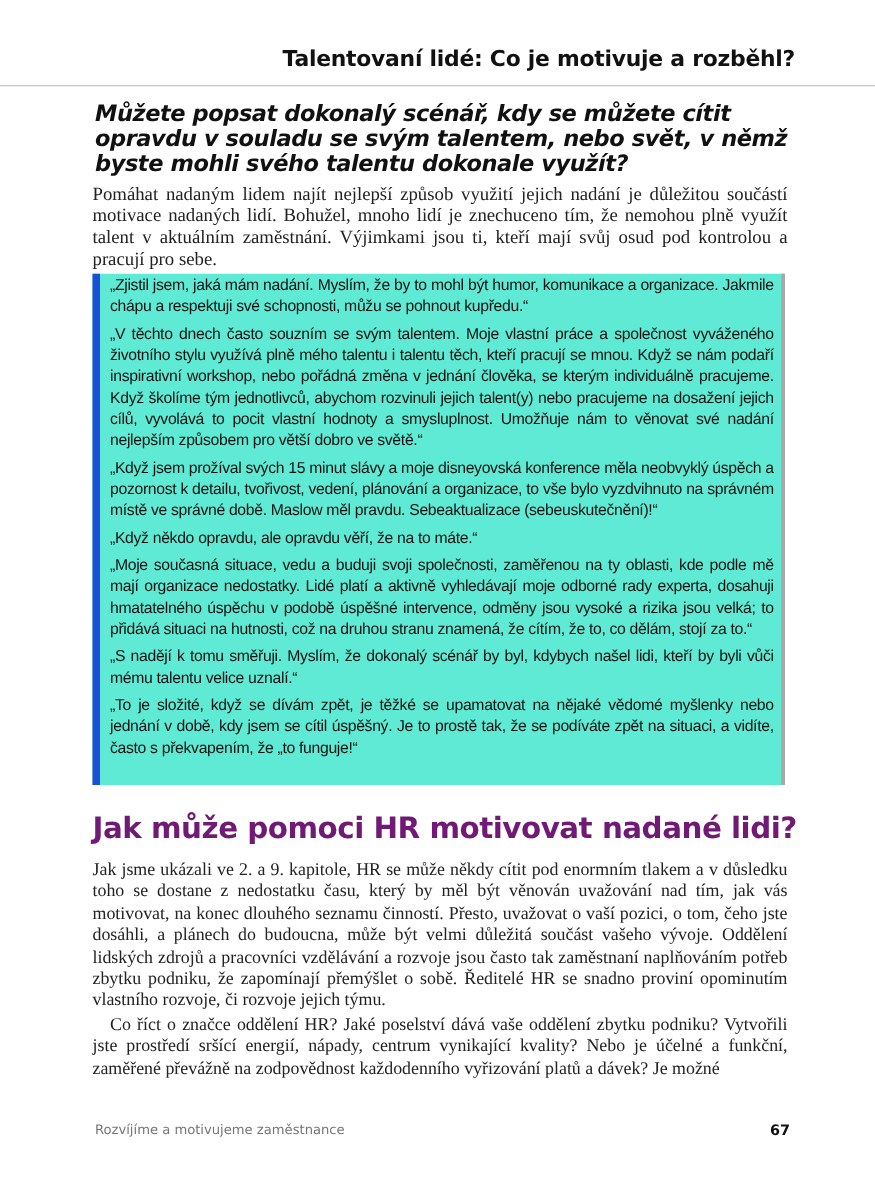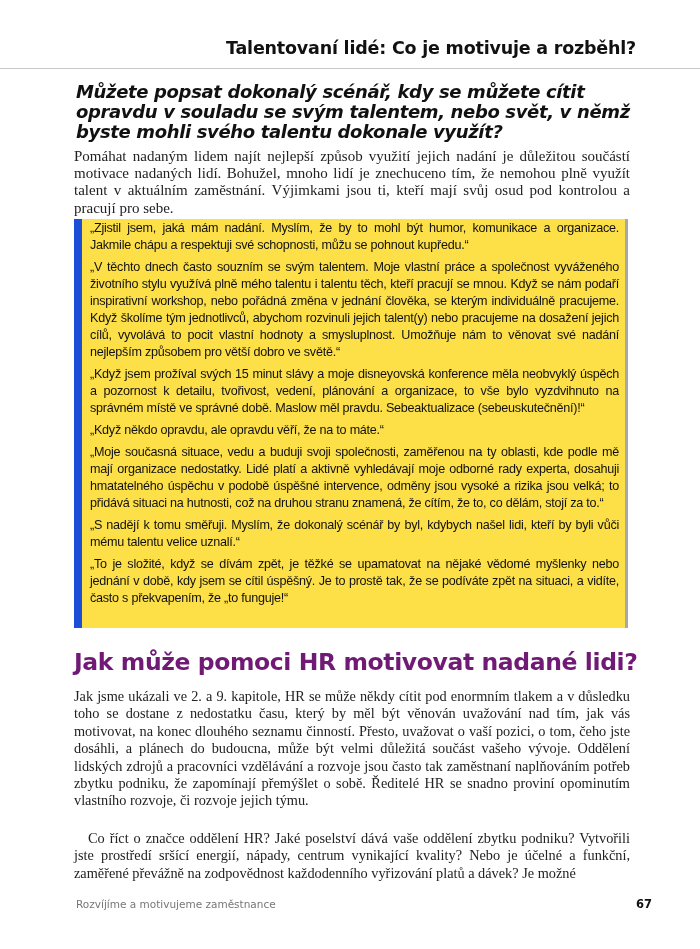--- a/index.html
+++ b/index.html
@@ -15,45 +15,45 @@
       font-family: "DejaVu Sans", sans-serif; font-style: italic; font-weight: bold;
       font-size: 18px; line-height: 20px; letter-spacing: -0.35px; color: #111;
     }
     .intro {
       position: absolute; left: 74px; top: 148px; width: 556px;
       font-family: "Liberation Serif", serif; font-size: 15px; line-height: 17.2px;
       text-align: justify; color: #222;
     }
     .quote-box {
       position: absolute; left: 74px; top: 219px; width: 554px; height: 409px;
-      background: #fde047; border-left: 8px solid #1d4ed8; border-right: 3px solid #a8a8a8;
+      background: #5eead4; border-left: 6px solid #1d4ed8; border-right: 3px solid #a8a8a8;
       box-sizing: border-box; padding: 1px 6px 0 8px;
     }
     .quote {
       font-family: "Liberation Sans", sans-serif; font-size: 12.6px; line-height: 17px;
       letter-spacing: -0.25px; text-align: justify; color: #111; margin: 0 0 5px 0;
     }
     .section-title {
       position: absolute; left: 74px; top: 648px;
       font-family: "DejaVu Sans", sans-serif; font-weight: bold; font-size: 23.5px; letter-spacing: -0.4px;
       color: #701a75;
     }
     .body-text {
       position: absolute; left: 74px; top: 688px; width: 556px;
       font-family: "Liberation Serif", serif; font-size: 14.3px; line-height: 17.4px;
       text-align: justify; color: #222;
     }
     .body-text p { margin: 0; }
-    .body-text p.indent { text-indent: 14px; margin-top: 20px; }
+    .body-text p.indent { text-indent: 14px; margin-top: 2px; }
     .footer-left {
       position: absolute; left: 76px; top: 898px;
       font-family: "DejaVu Sans", sans-serif; font-size: 10.5px; color: #777;
     }
     .footer-right {
-      position: absolute; right: 48px; top: 897px;
+      position: absolute; right: 68px; top: 897px;
       font-family: "DejaVu Sans", sans-serif; font-weight: bold; font-size: 11.5px; color: #111;
     }
   </style>
 </head>
 <body>
 
 <div class="running-head">Talentovaní lidé: Co je motivuje a rozběhl?</div>
 <div class="head-rule"></div>
 
 <div class="question">Můžete popsat dokonalý scénář, kdy se můžete cítit opravdu v souladu se svým talentem, nebo svět, v němž byste mohli svého talentu dokonale využít?</div>

